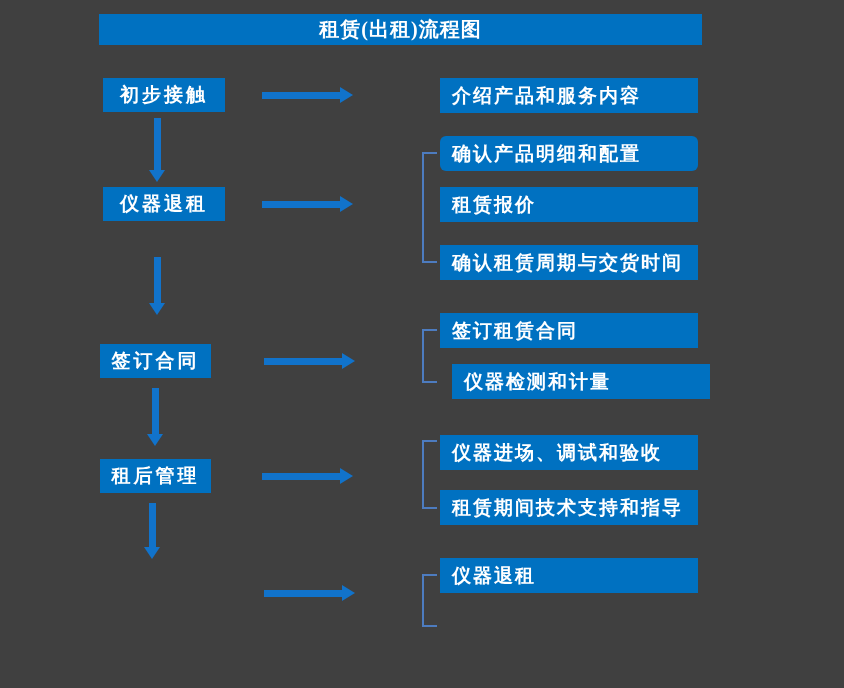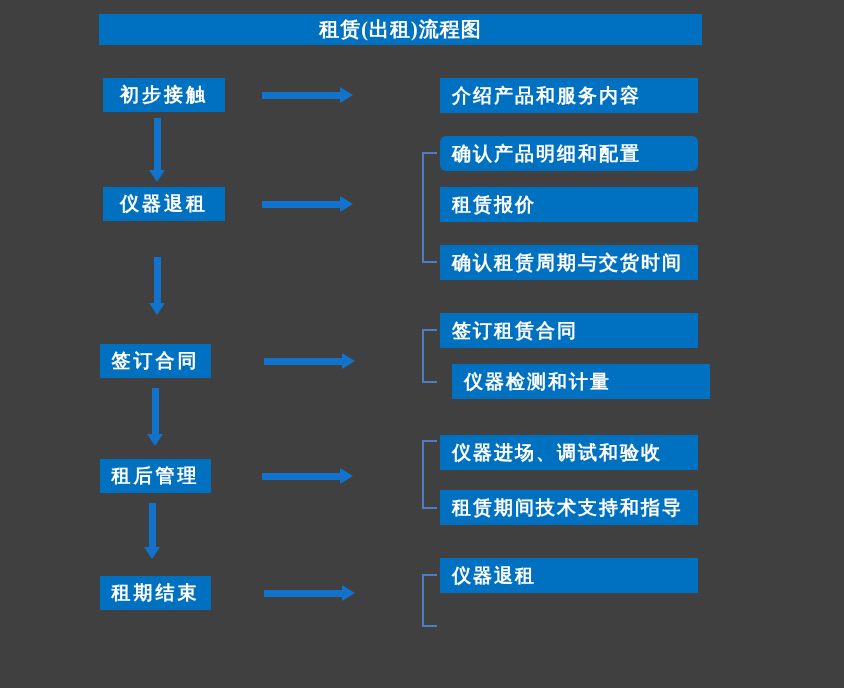--- a/index.html
+++ b/index.html
@@ -60,21 +60,20 @@
 <body>
 
 <div class="canvas">
 
   <div class="title-bar">租赁(出租)流程图</div>
 
   <div class="lbox" style="left:103px;top:78px;width:122px;">初步接触</div>
   <div class="lbox" style="left:103px;top:187px;width:122px;">仪器退租</div>
   <div class="lbox" style="left:100px;top:459px;width:111px;">租后管理</div>
   <div class="lbox" style="left:100px;top:344px;width:111px;">签订合同</div>
-  <div class="lbox" style="left:100px;top:576px;width:111px;">租期结束</div>
 
   <div class="varrow" style="left:149px;top:118px;height:64px;">
     <span class="shaft"></span>
     <span class="head"></span>
   </div>
   <div class="varrow" style="left:149px;top:257px;height:58px;">
     <span class="shaft"></span>
     <span class="head"></span>
   </div>
   <div class="varrow" style="left:147px;top:388px;height:58px;">

